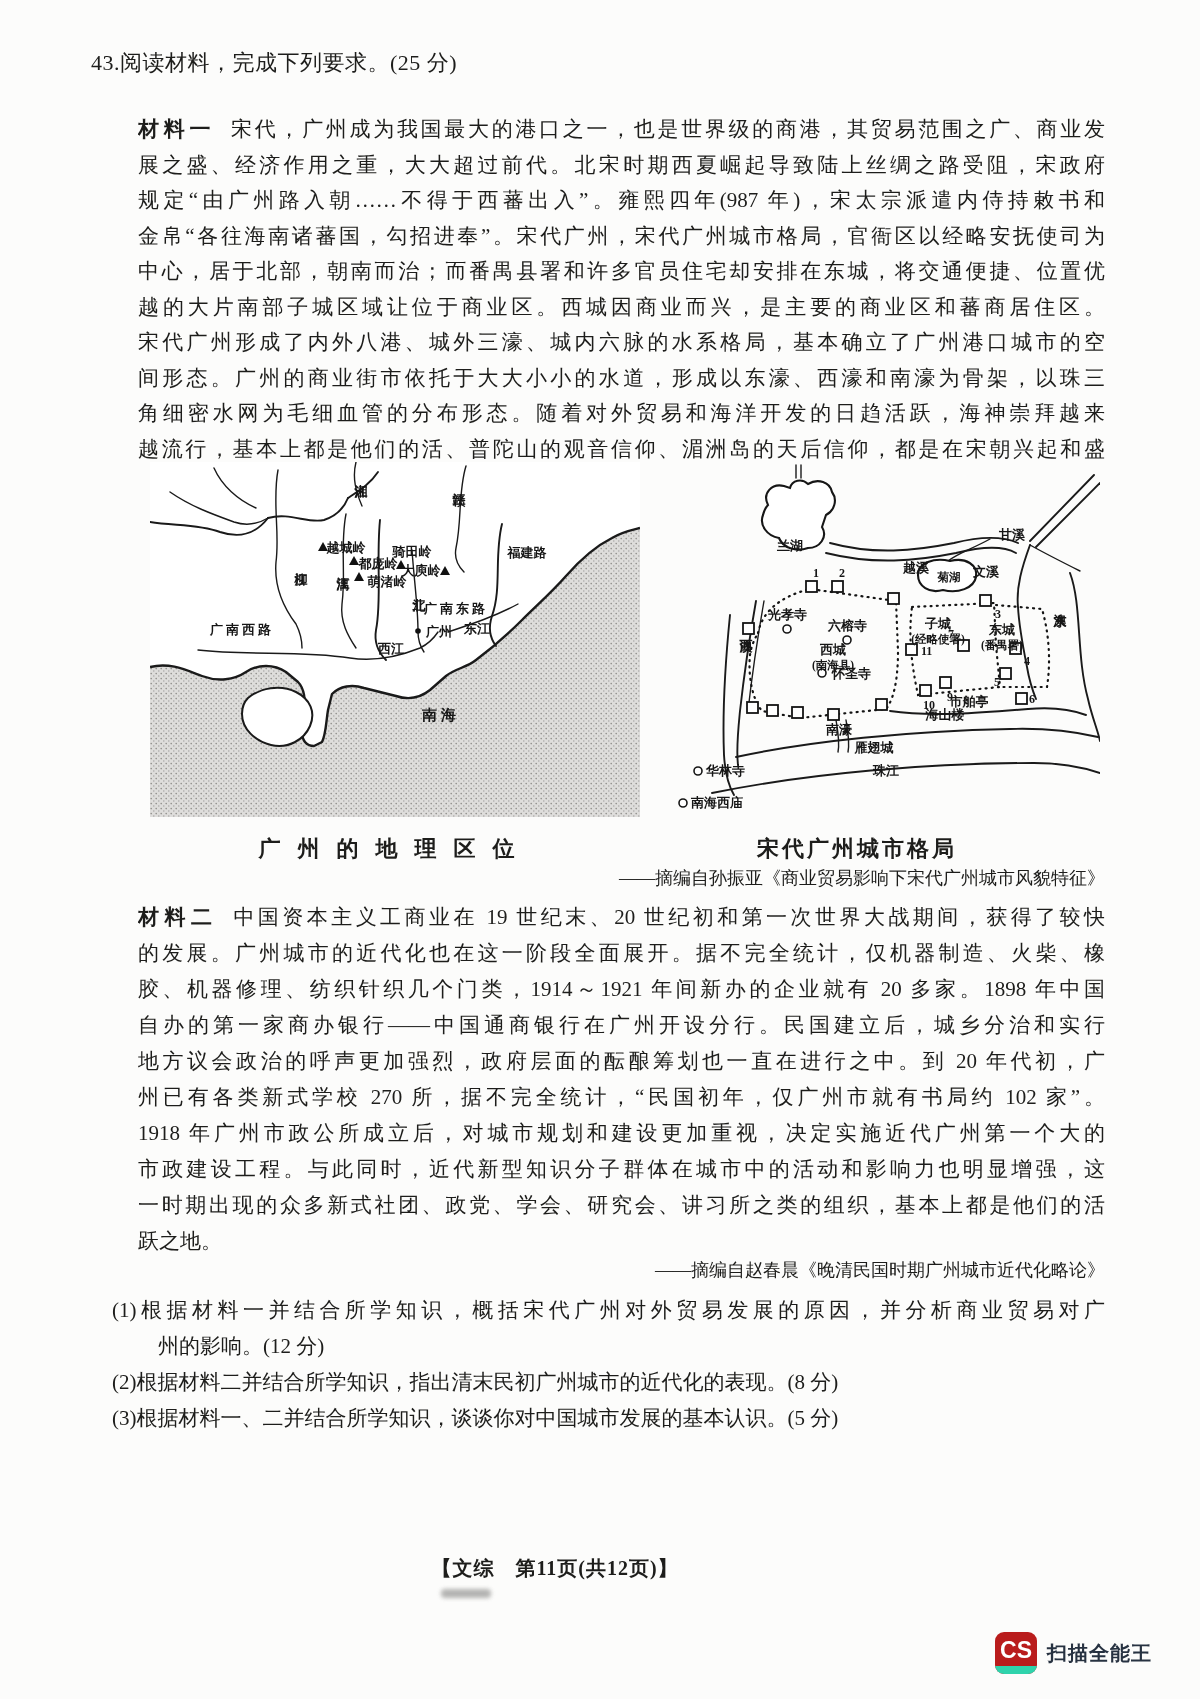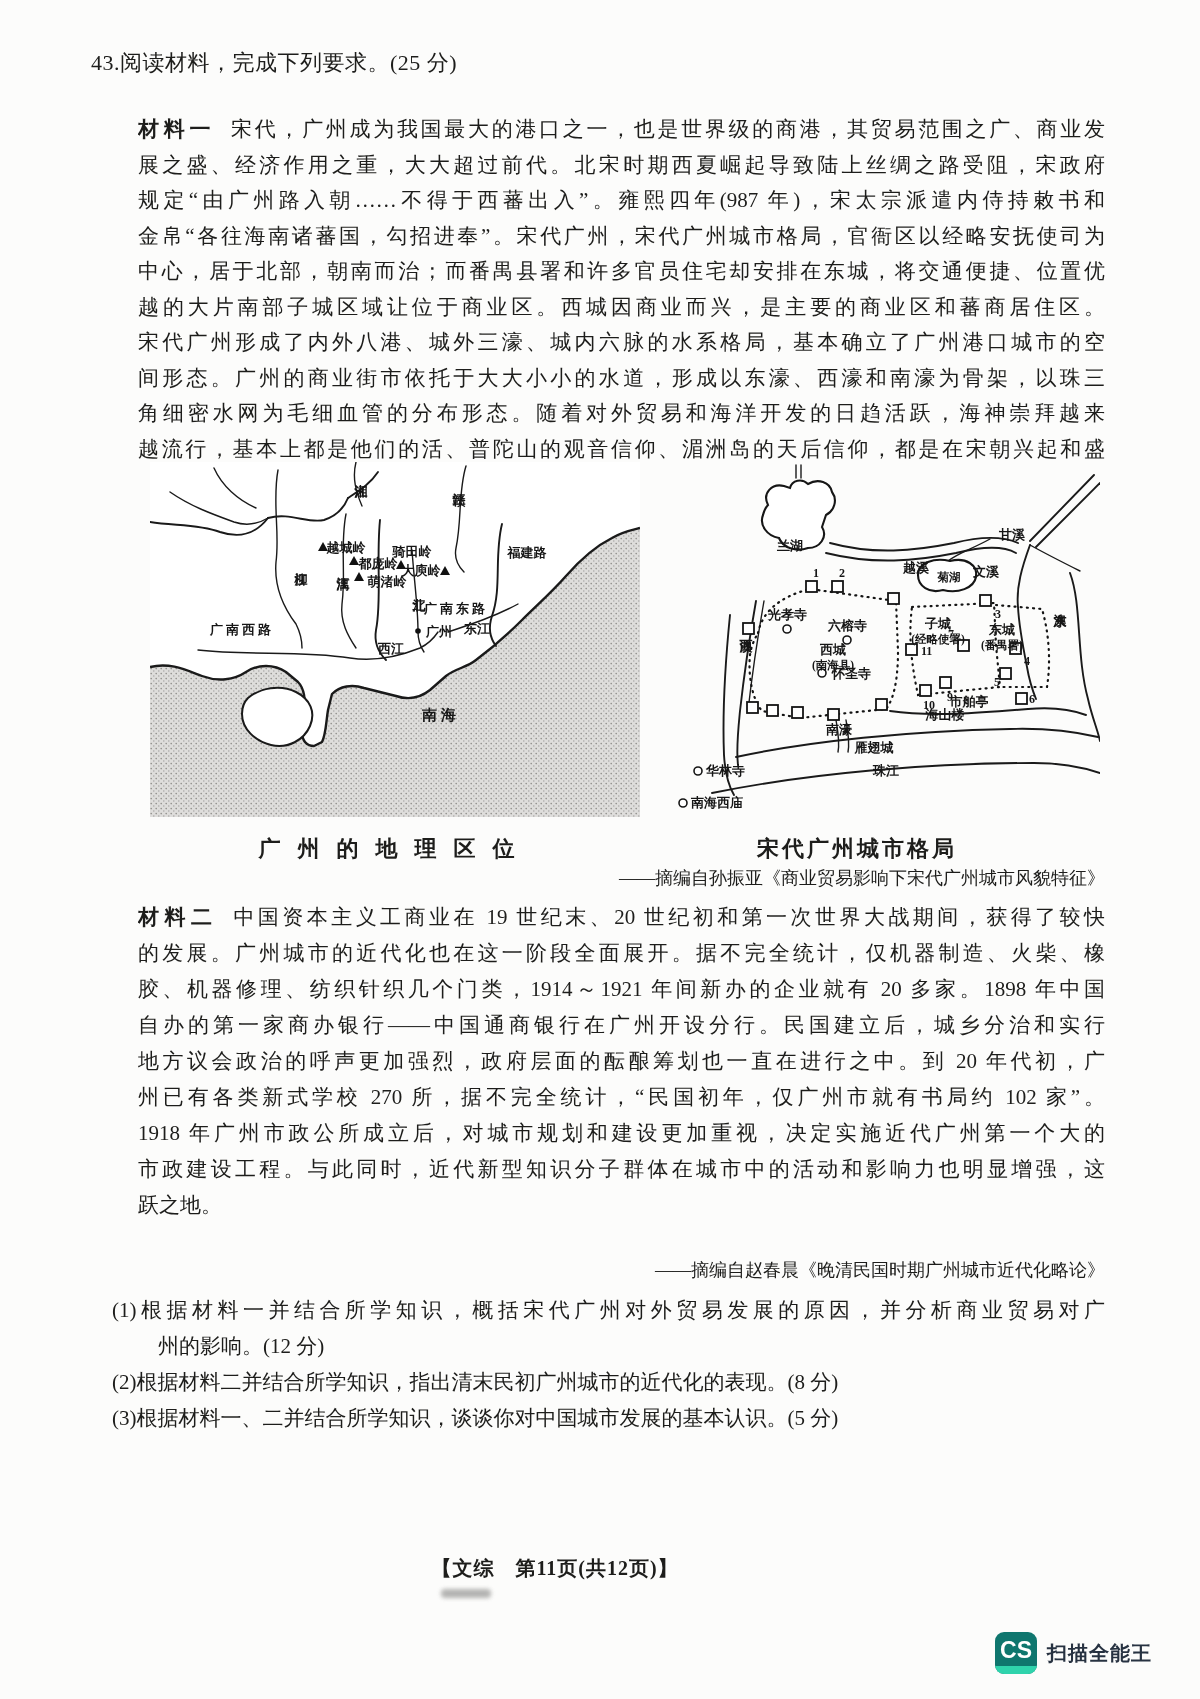--- a/index.html
+++ b/index.html
@@ -15,21 +15,21 @@
   .m2line{height:36px;line-height:36px;}
   .caption{font-size:22px;font-weight:600;text-align:center;}
   .source{font-size:18px;text-align:right;width:967px;left:138px;}
   #subqs{left:112px;top:1292px;width:993px;}
   .q-line{height:36px;line-height:36px;font-size:21px;}
   .q-cont{padding-left:46px;}
   #footer{left:400px;top:1555px;width:310px;text-align:center;font-size:20px;font-weight:bold;letter-spacing:1px;}
   #smudge{left:441px;top:1589px;width:50px;height:9px;background:#8d8d8b;filter:blur(2px);opacity:.65;border-radius:4px;}
   
   #wm{left:995px;top:1631px;width:185px;height:44px;display:flex;align-items:center;}
-  #wm-badge{position:relative;width:42px;height:42px;border-radius:9px;background:#0f766e;overflow:hidden;flex:0 0 auto;}
+  #wm-badge{position:relative;width:42px;height:42px;border-radius:9px;background:#b91c1c;overflow:hidden;flex:0 0 auto;}
   #wm-badge .cs{position:absolute;top:1px;left:0;width:100%;height:34px;line-height:34px;text-align:center;
     color:#fff;font-weight:bold;font-size:23px;font-family:"Liberation Sans","DejaVu Sans",sans-serif;}
   #wm-badge .strip{position:absolute;bottom:0;left:0;width:100%;height:8px;background:#2fd3ac;}
   #wm-name{margin-left:10px;font-size:20px;font-weight:bold;color:#273241;letter-spacing:1px;
     font-family:"Liberation Sans","DejaVu Sans",sans-serif;}
   
   svg{position:absolute;}
   svg text{font-size:13px;font-weight:600;fill:#161616;font-family:"Liberation Serif","DejaVu Serif",serif;}
   svg text.small{font-size:11.5px;font-weight:600;}
   svg text.num{font-size:12px;font-weight:700;}
@@ -223,20 +223,21 @@
     <div class="line m2line j">
       <span class="m-label">材料二</span><span>中国资本主义工商业在 19 世纪末、20 世纪初和第一次世界大战期间，获得了较快</span>
     </div>
     <div class="line m2line j">的发展。广州城市的近代化也在这一阶段全面展开。据不完全统计，仅机器制造、火柴、橡</div>
     <div class="line m2line j">胶、机器修理、纺织针织几个门类，1914～1921 年间新办的企业就有 20 多家。1898 年中国</div>
     <div class="line m2line j">自办的第一家商办银行——中国通商银行在广州开设分行。民国建立后，城乡分治和实行</div>
     <div class="line m2line j">地方议会政治的呼声更加强烈，政府层面的酝酿筹划也一直在进行之中。到 20 年代初，广</div>
     <div class="line m2line j">州已有各类新式学校 270 所，据不完全统计，“民国初年，仅广州市就有书局约 102 家”。</div>
     <div class="line m2line j">1918 年广州市政公所成立后，对城市规划和建设更加重视，决定实施近代广州第一个大的</div>
     <div class="line m2line j">市政建设工程。与此同时，近代新型知识分子群体在城市中的活动和影响力也明显增强，这</div>
+    <div class="line m2line j">一时期出现的众多新式社团、政党、学会、研究会、讲习所之类的组织，基本上都是他们的活</div>
     <div class="line m2line">跃之地。</div>
   </div>
 
   <div class="abs source" style="top:1258px;">——摘编自赵春晨《晚清民国时期广州城市近代化略论》</div>
 
   <div id="subqs" class="abs">
     <div class="q-line j line">(1)根据材料一并结合所学知识，概括宋代广州对外贸易发展的原因，并分析商业贸易对广</div>
     <div class="q-line q-cont line">州的影响。(12 分)</div>
     <div class="q-line line">(2)根据材料二并结合所学知识，指出清末民初广州城市的近代化的表现。(8 分)</div>
     <div class="q-line line">(3)根据材料一、二并结合所学知识，谈谈你对中国城市发展的基本认识。(5 分)</div>

